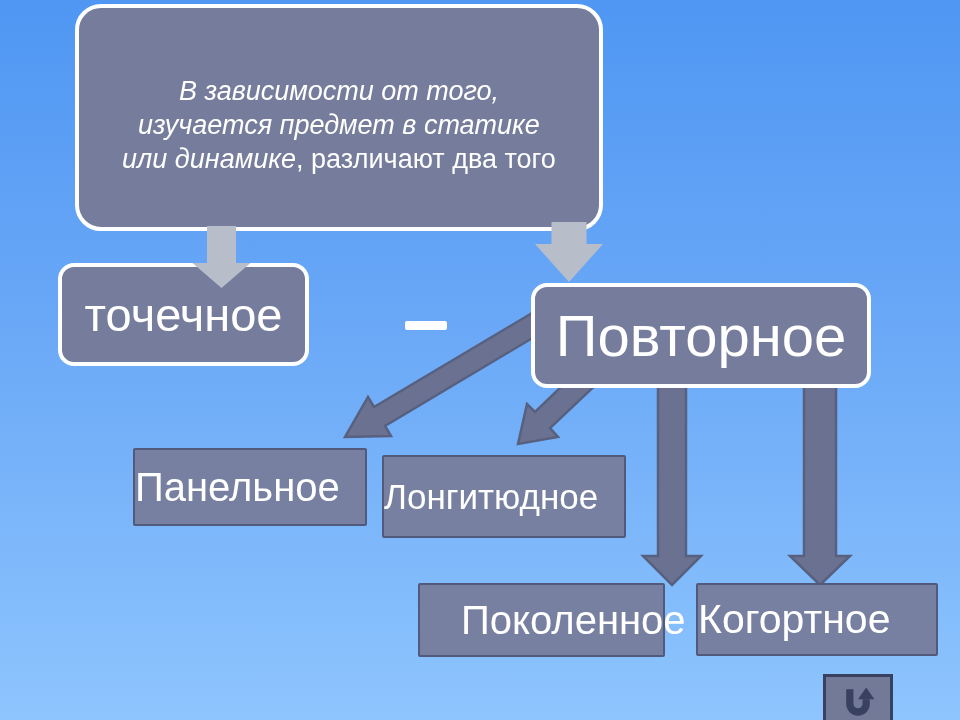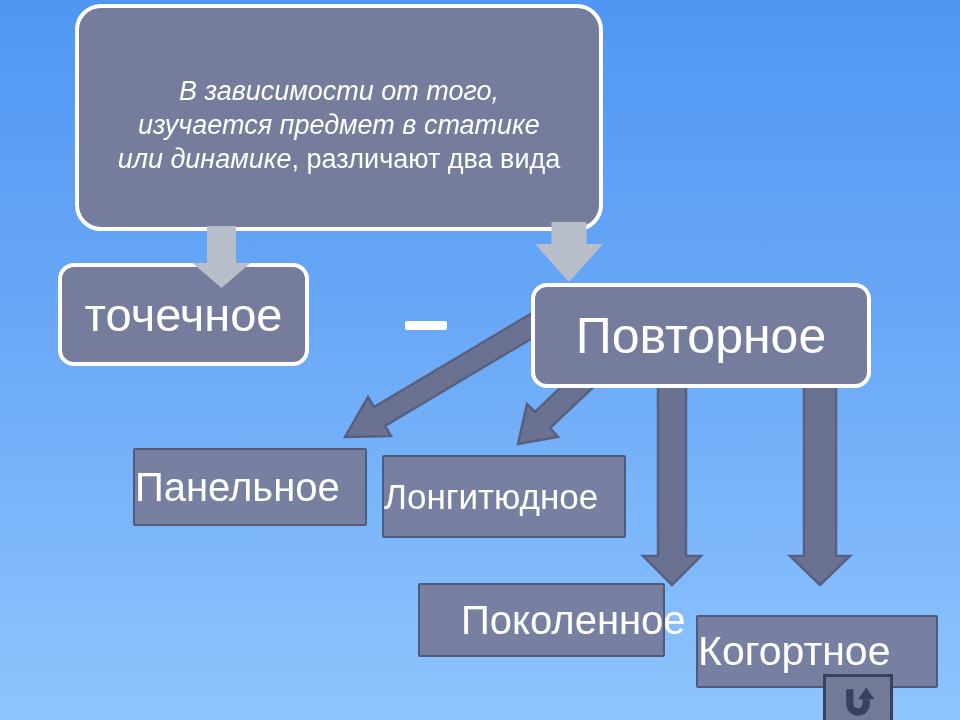--- a/index.html
+++ b/index.html
@@ -25,25 +25,25 @@
     color:#ffffff;display:flex;align-items:center;justify-content:flex-start;
     text-align:center;
   }
   #intro-box{
     left:75px;top:4px;width:528px;height:227px;border-radius:26px;
     flex-direction:column;font-size:27px;line-height:34px;padding-top:14px;
   }
   .intro-line{white-space:nowrap;}
   .it{font-style:italic;}
   #node-tochechnoe{left:58px;top:263px;width:251px;height:103px;border-radius:16px;font-size:47px;}
-  #node-povtornoe{left:531px;top:283px;width:340px;height:105px;border-radius:16px;font-size:50px;}
+  #node-povtornoe{left:531px;top:283px;width:340px;height:105px;border-radius:16px;font-size:58px;}
   #node-panelnoe{left:133px;top:448px;width:234px;height:78px;font-size:40px;}
   #node-longitudnoe{left:382px;top:455px;width:244px;height:83px;font-size:35px;}
   #node-pokolennoe{left:418px;top:583px;width:247px;height:74px;font-size:40px;padding-left:41px;}
-  #node-kogortnoe{left:696px;top:583px;width:242px;height:73px;font-size:41px;margin-top:32px;}
+  #node-kogortnoe{left:696px;top:583px;width:242px;height:73px;font-size:41px;}
   #dash-separator{
     position:absolute;z-index:2;left:405px;top:321px;width:42px;height:9px;
     background:#ffffff;border-radius:2px;
   }
   #return-button{
     position:absolute;z-index:2;left:823px;top:674px;width:70px;height:54px;
     box-sizing:border-box;background:#737a98;border:3px solid #394160;
     display:flex;align-items:flex-start;justify-content:center;cursor:pointer;
   }
   #return-button svg{margin-top:4px;}
@@ -54,21 +54,21 @@
 <svg id="dark-arrows" class="arrow-layer" viewBox="0 0 960 720">
   <path class="dark-arrow" d="M554,300 L566,318 L385,426 L391,436 L345,437 L368,397 L374,407 Z"></path>
   <path class="dark-arrow" d="M587,362 L603,378 L550,428 L558,437 L518,444 L527,404 L535,412 Z"></path>
   <path class="dark-arrow" d="M658,378 L686,378 L686,556 L701,556 L672,585 L643,556 L658,556 Z"></path>
   <path class="dark-arrow" d="M804,378 L836,378 L836,556 L850,556 L820,585 L790,556 L804,556 Z"></path>
 </svg>
 
 <div class="rbox" id="intro-box">
   <div class="intro-line"><span class="it">В зависимости от того,</span><span></span></div>
   <div class="intro-line"><span class="it">изучается предмет в статике</span><span></span></div>
-  <div class="intro-line"><span class="it">или динамике</span><span>, различают два вида</span></div>
+  <div class="intro-line"><span class="it">или динамике</span><span>, различают два того</span></div>
 </div>
 
 <div class="rbox" id="node-tochechnoe">
   <span>точечное</span>
 </div>
 
 <div id="dash-separator"></div>
 
 <div class="rbox" id="node-povtornoe">
   <span>Повторное</span>

